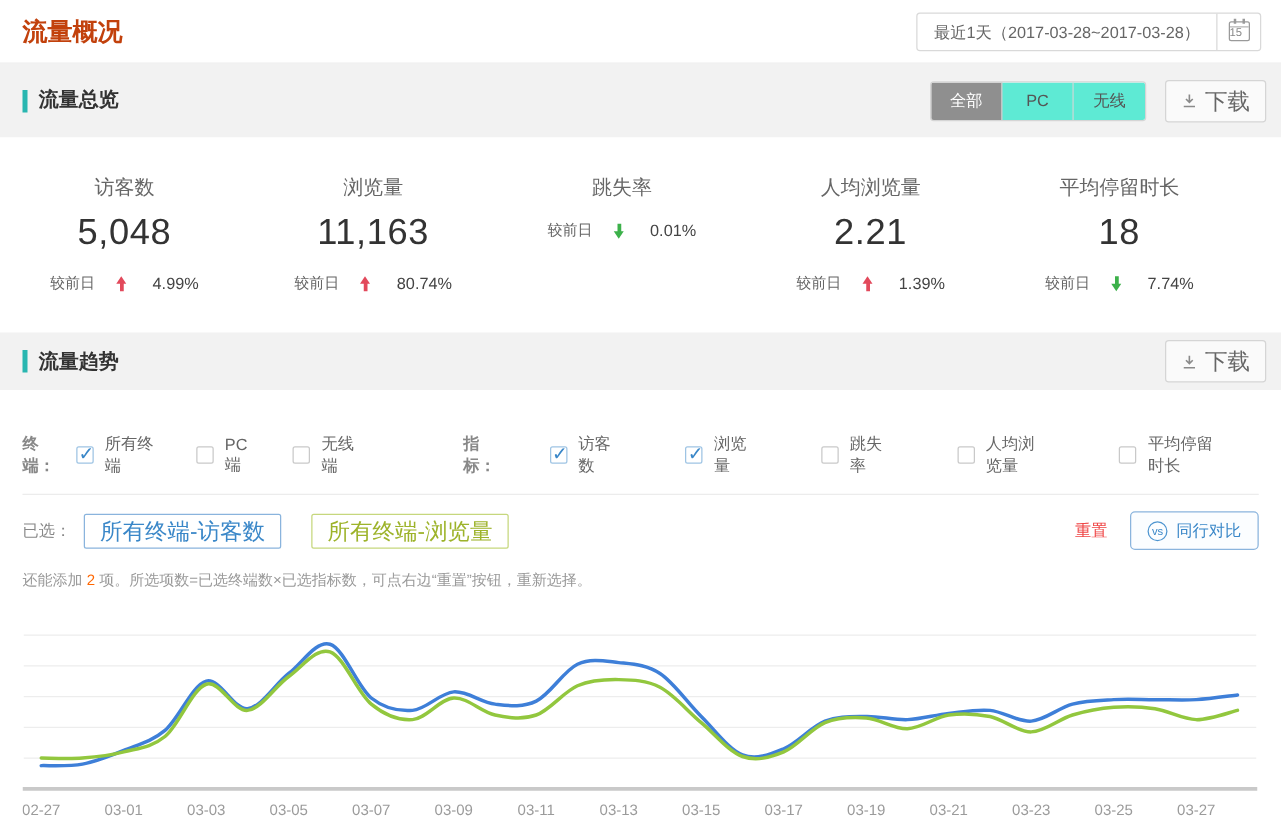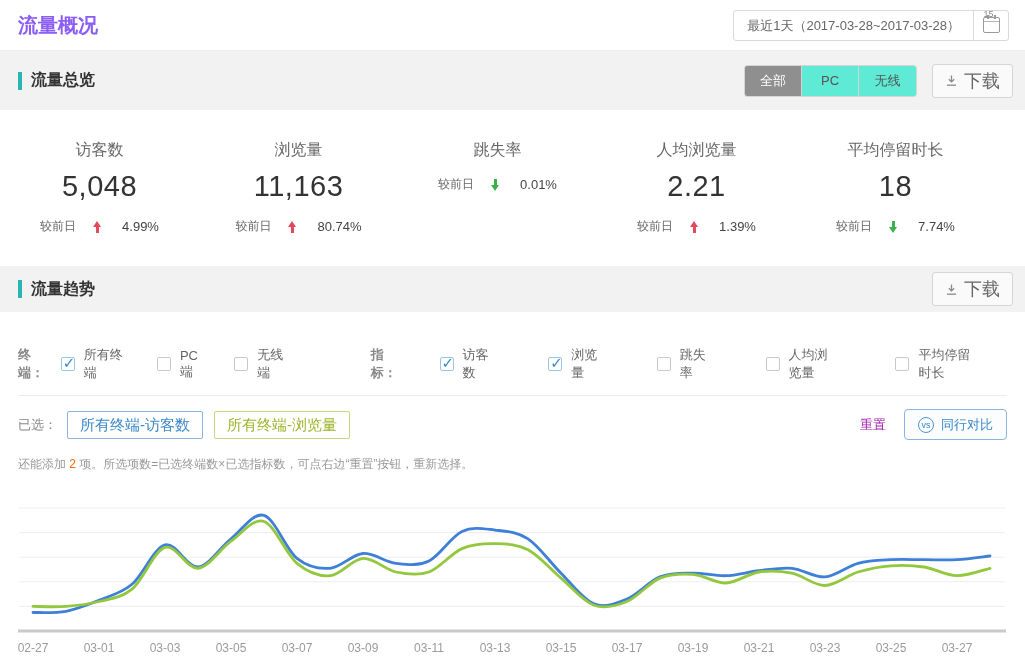--- a/index.html
+++ b/index.html
@@ -2,31 +2,31 @@
 <html><head>
 <meta charset="utf-8">
 <style>
   * { box-sizing: border-box; margin: 0; padding: 0; }
   html,body { width:1025px; height:663px; overflow:hidden; }
   body { background:#fff; font-family:"Liberation Sans","DejaVu Sans",sans-serif; color:#333; }
 
   
   .topbar { height:51px; display:flex; align-items:center; justify-content:space-between;
             padding:0 16px 0 18px; border-bottom:1px solid #ededed; background:#fff; }
-  .page-title { font-size:20px; font-weight:bold; color:#8b5cf6; }
+  .page-title { font-size:20px; font-weight:bold; color:#c2410c; }
   .date-picker { display:flex; align-items:stretch; border:1px solid #d9d9d9; border-radius:3px;
                  background:#fff; height:31px; cursor:pointer; }
   .date-text { padding:0 13px; color:#666; font-size:13px; line-height:29px;
                border-right:1px solid #d9d9d9; white-space:nowrap; }
   .date-cal-box { width:34px; display:flex; align-items:center; justify-content:center; }
   .cal { position:relative; width:17px; height:16px; border:1px solid #9a9a9a; border-radius:2px; background:#fff; }
   .cal::before { content:""; position:absolute; top:-3px; left:3px; width:2px; height:4px;
                  background:#9a9a9a; box-shadow:7px 0 0 #9a9a9a; }
   .cal::after { content:""; position:absolute; top:3px; left:0; right:0; height:1px; background:#b5b5b5; }
-  .cal-num { position:absolute; bottom:12px; left:0; width:100%; text-align:left;
+  .cal-num { position:absolute; bottom:0; left:0; width:100%; text-align:left;
              font-size:9px; line-height:11px; color:#888; }
 
   
   .strip { background:#f2f2f2; display:flex; align-items:center; justify-content:space-between;
            padding:0 12px 0 18px;gap:20px; }
   .strip.s1 { height:59px; }
   .strip.s2 { height:46px; }
   .sec-title { display:flex; align-items:center; font-size:16px; font-weight:bold; color:#333; }
   .accent { width:4px; height:18px; background:#29b6b0; margin-right:9px; }
   .strip-right { display:flex; align-items:center; }
@@ -68,26 +68,26 @@
   .cb { width:14px; height:14px; border:1px solid #c9c9c9; border-radius:2px; background:#fff;
         margin-right:9px; position:relative; flex:none; }
   .cb.checked { border-color:#9ec4e4; }
   .cb.checked::after { content:"✓"; position:absolute; left:1px; top:-4px; font-size:15px;
                        font-weight:bold; color:#3a87c8; }
   .metric-group { margin-left:52px; display:flex; align-items:center;gap:29px; }
   .divider { border-top:1px solid #ececec; margin-top:13px; }
 
   .selected-row { display:flex; align-items:center; margin-top:13px; font-size:13px; color:#888; }
   .tag { height:28px; line-height:26px; padding:0 12px; border:1px solid; border-radius:2px;
-         font-size:15px; margin-right:11px; background:#fff; cursor:pointer; font-family:inherit;text-align:right; }
+         font-size:18px; margin-right:24px; background:#fff; cursor:pointer; font-family:inherit;text-align:right; }
   .tag.blue { border-color:#8ab4dd; color:#3a87c8; }
   .tag.green { border-color:#c6d77d; color:#9db32a; }
   .sel-label { margin-right:10px; }
   .sel-right { margin-left:auto; display:flex; align-items:center; gap:18px; }
-  .reset-link { color:#a21caf; cursor:pointer; font-size:13px;margin-left:16px; }
+  .reset-link { color:#ef4444; cursor:pointer; font-size:13px;margin-left:16px; }
   .vs-btn { display:inline-flex; align-items:center; gap:7px; height:31px; padding:0 13px;
             border:1px solid #8ab4dd; border-radius:4px; background:#fbfdff; color:#3a87c8;
             font-size:13px; cursor:pointer; font-family:inherit; }
   .vs-circle { width:16px; height:16px; border:1px solid #4c94d0; border-radius:50%;
                font-size:9px; line-height:14px; text-align:center; color:#3a87c8; flex:none; }
 
   .note { margin-top:16px; font-size:12px; color:#999; }
   .note .num { color:#f60; }
 
   .chart-wrap { margin-top:16px; }

